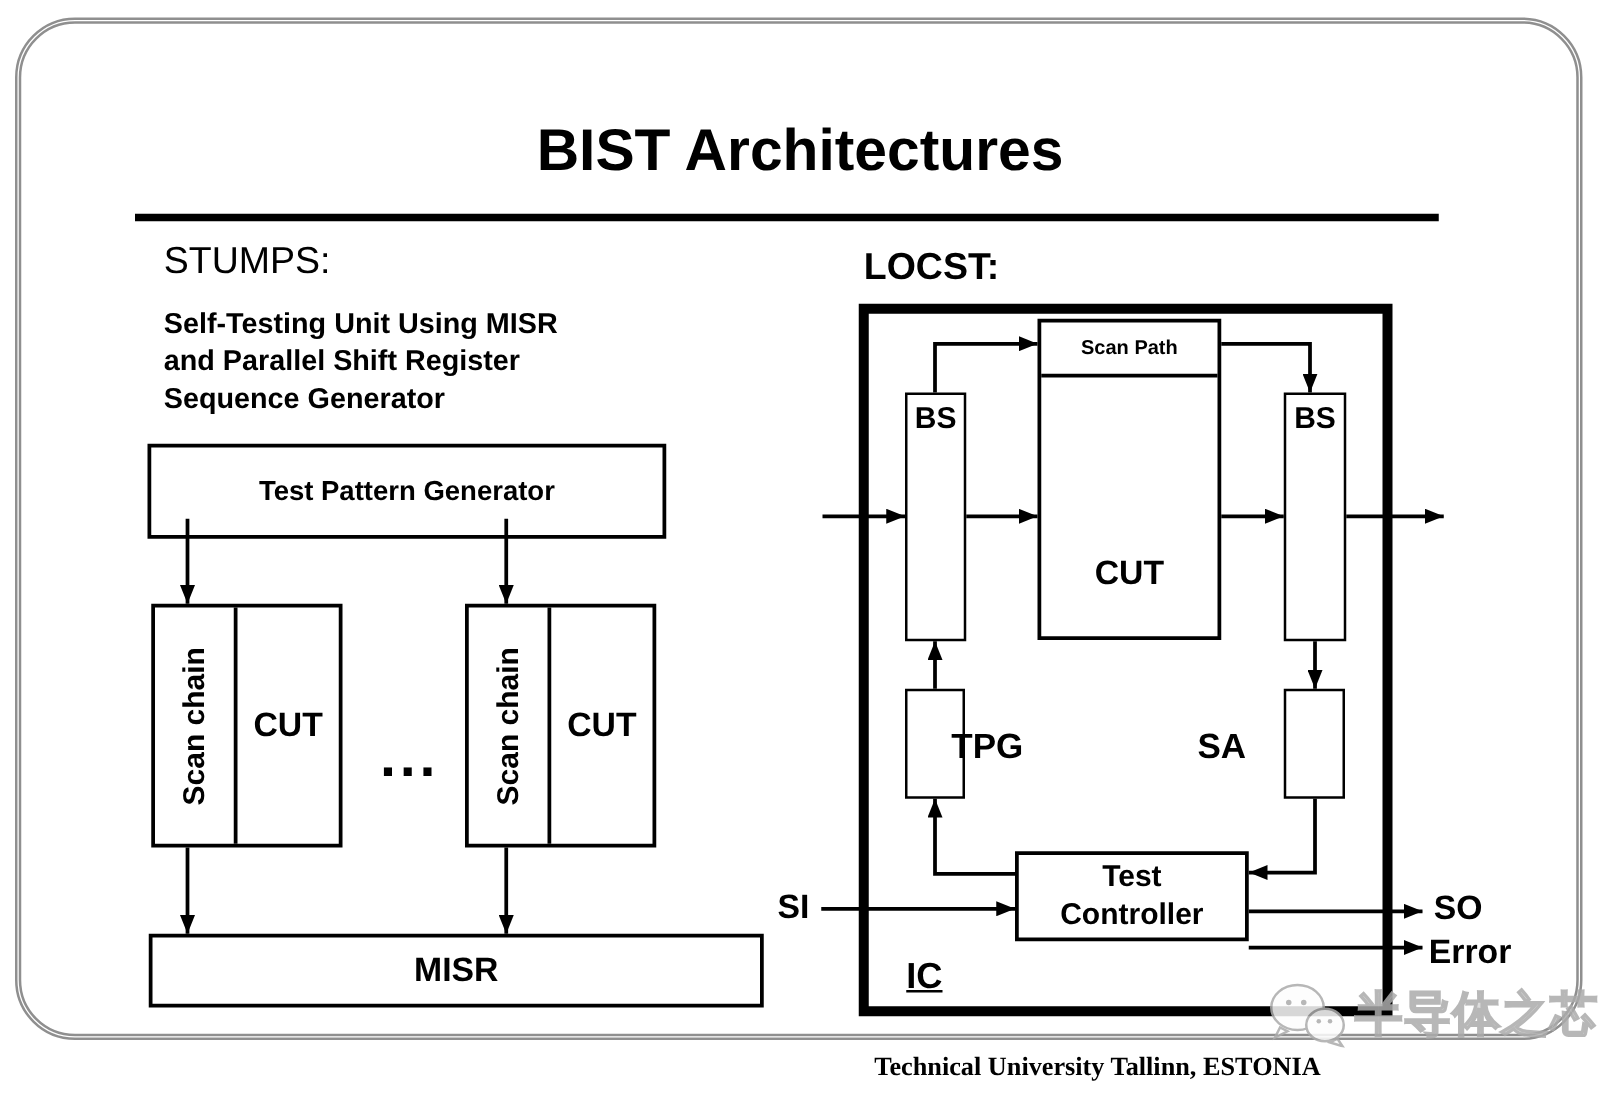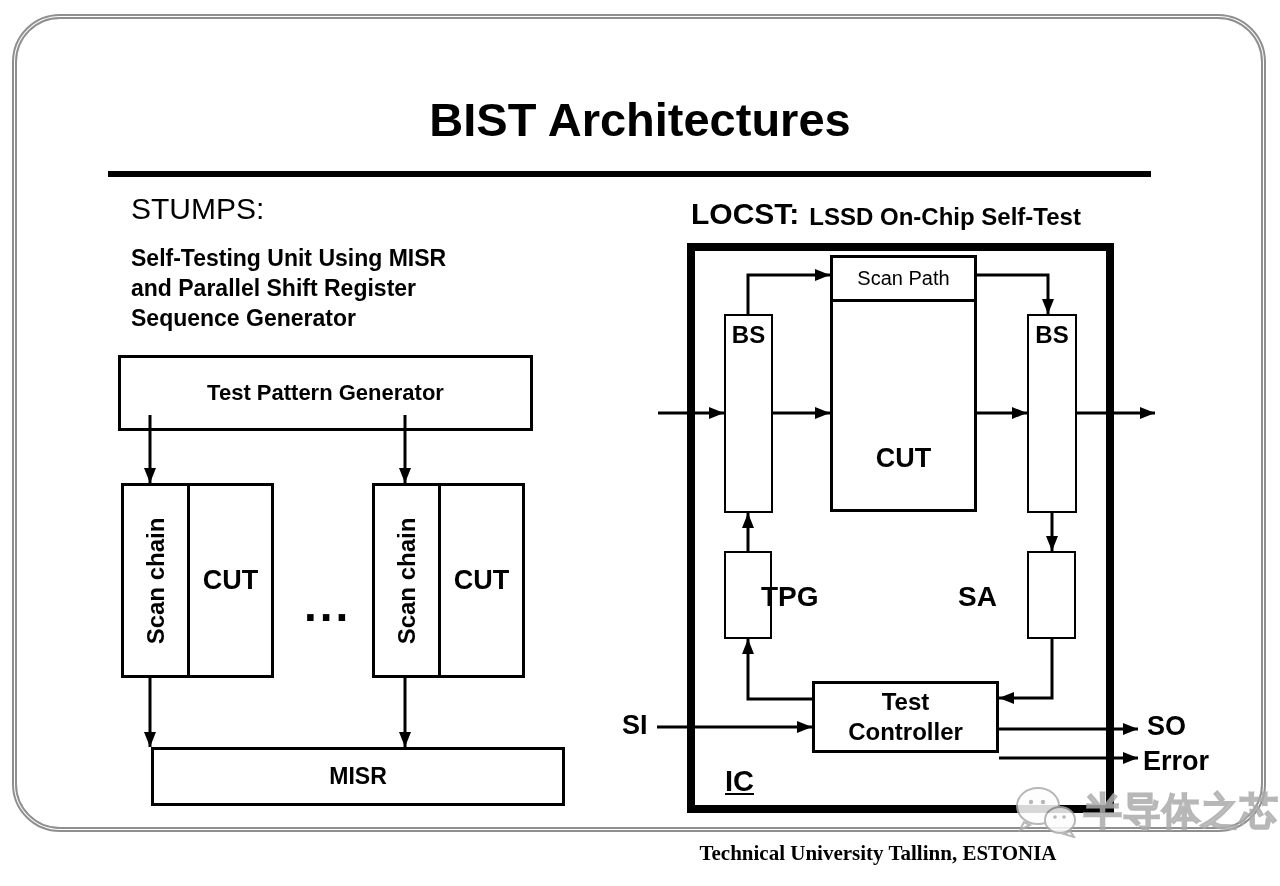--- a/index.html
+++ b/index.html
@@ -22,34 +22,34 @@
     line-height:30px;white-space:pre-line;
   }
   .h-locst{position:absolute;left:668px;top:197px;display:flex;align-items:flex-end;gap:10px;margin-left:23px;}
   .h-locst .big{font-size:30px;font-weight:bold;}
   .h-locst .sub{font-size:24px;font-weight:bold;}
   .box{
     position:absolute;border:3px solid #000;box-sizing:border-box;background:#fff;
     display:flex;align-items:center;justify-content:center;font-weight:bold;
   }
   .tpg-big{left:118px;top:355px;width:415px;height:76px;font-size:22px;}
-  .misr{left:119px;top:747px;width:414px;height:59px;font-size:23px;margin-left:32px;}
+  .misr{left:119px;top:747px;width:492px;height:59px;font-size:27px;}
   .scan-group{display:flex;align-items:stretch;justify-content:flex-start;padding:0;}
   .sg-left{left:121px;top:483px;width:153px;height:195px;}
   .sg-right{left:372px;top:483px;width:153px;height:195px;}
   .scan-col{position:relative;width:63px;flex:none;border-right:3px solid #000;}
   .scan-col .rot{
     position:absolute;left:50%;top:50%;transform:translate(-50%,-50%) rotate(-90deg);
     white-space:nowrap;font-size:24px;font-weight:bold;
   }
   .cut-area{flex:1;display:flex;align-items:center;justify-content:center;font-size:27px;font-weight:bold;}
   .dots{position:absolute;left:304px;top:578px;font-size:46px;font-weight:bold;letter-spacing:3px;}
   .ic-box{position:absolute;left:687px;top:243px;width:427px;height:570px;border:8px solid #000;box-sizing:border-box;background:transparent;}
   .sp-cut{left:830px;top:255px;width:147px;height:257px;display:block;}
-  .sp-band{height:41px;display:flex;align-items:center;justify-content:center;font-size:20px;font-weight:normal;}
+  .sp-band{height:41px;display:flex;align-items:center;justify-content:center;font-size:16px;font-weight:bold;}
   .sp-divider{height:3px;background:#000;width:100%;}
   .cut-label-locst{position:absolute;left:0;top:185px;width:100%;text-align:center;font-size:27px;font-weight:bold;}
   .bs-left{left:724px;top:314px;width:49px;height:199px;border-width:2px;align-items:flex-start;font-size:24px;padding-top:5px;}
   .bs-right{left:1027px;top:314px;width:50px;height:199px;border-width:2px;align-items:flex-start;font-size:24px;padding-top:5px;}
   .tpg-small{left:724px;top:551px;width:48px;height:88px;border-width:2px;}
   .sa-small{left:1027px;top:551px;width:49px;height:88px;border-width:2px;}
   .tc{left:812px;top:681px;width:187px;height:72px;font-size:24px;text-align:center;line-height:30px;white-space:pre-line;}
   .lbl{position:absolute;font-weight:bold;}
   .lbl-tpg{left:761px;top:581px;font-size:28px;}
   .lbl-sa{left:958px;top:581px;font-size:28px;}
@@ -98,21 +98,20 @@
     <div class="scan-col">
       <span class="rot">Scan chain</span>
     </div>
     <div class="cut-area">CUT</div>
   </div>
 
   <div class="box misr">MISR</div>
 
   <div class="h-locst">
     <span class="big">LOCST:</span>
-    <span class="sub">LSSD On-Chip Self-Test</span>
   </div>
 
   <div class="ic-box"></div>
 
   <div class="box sp-cut">
     <div class="sp-band">Scan Path</div>
     <div class="sp-divider"></div>
     <div class="cut-label-locst">CUT</div>
   </div>
 

